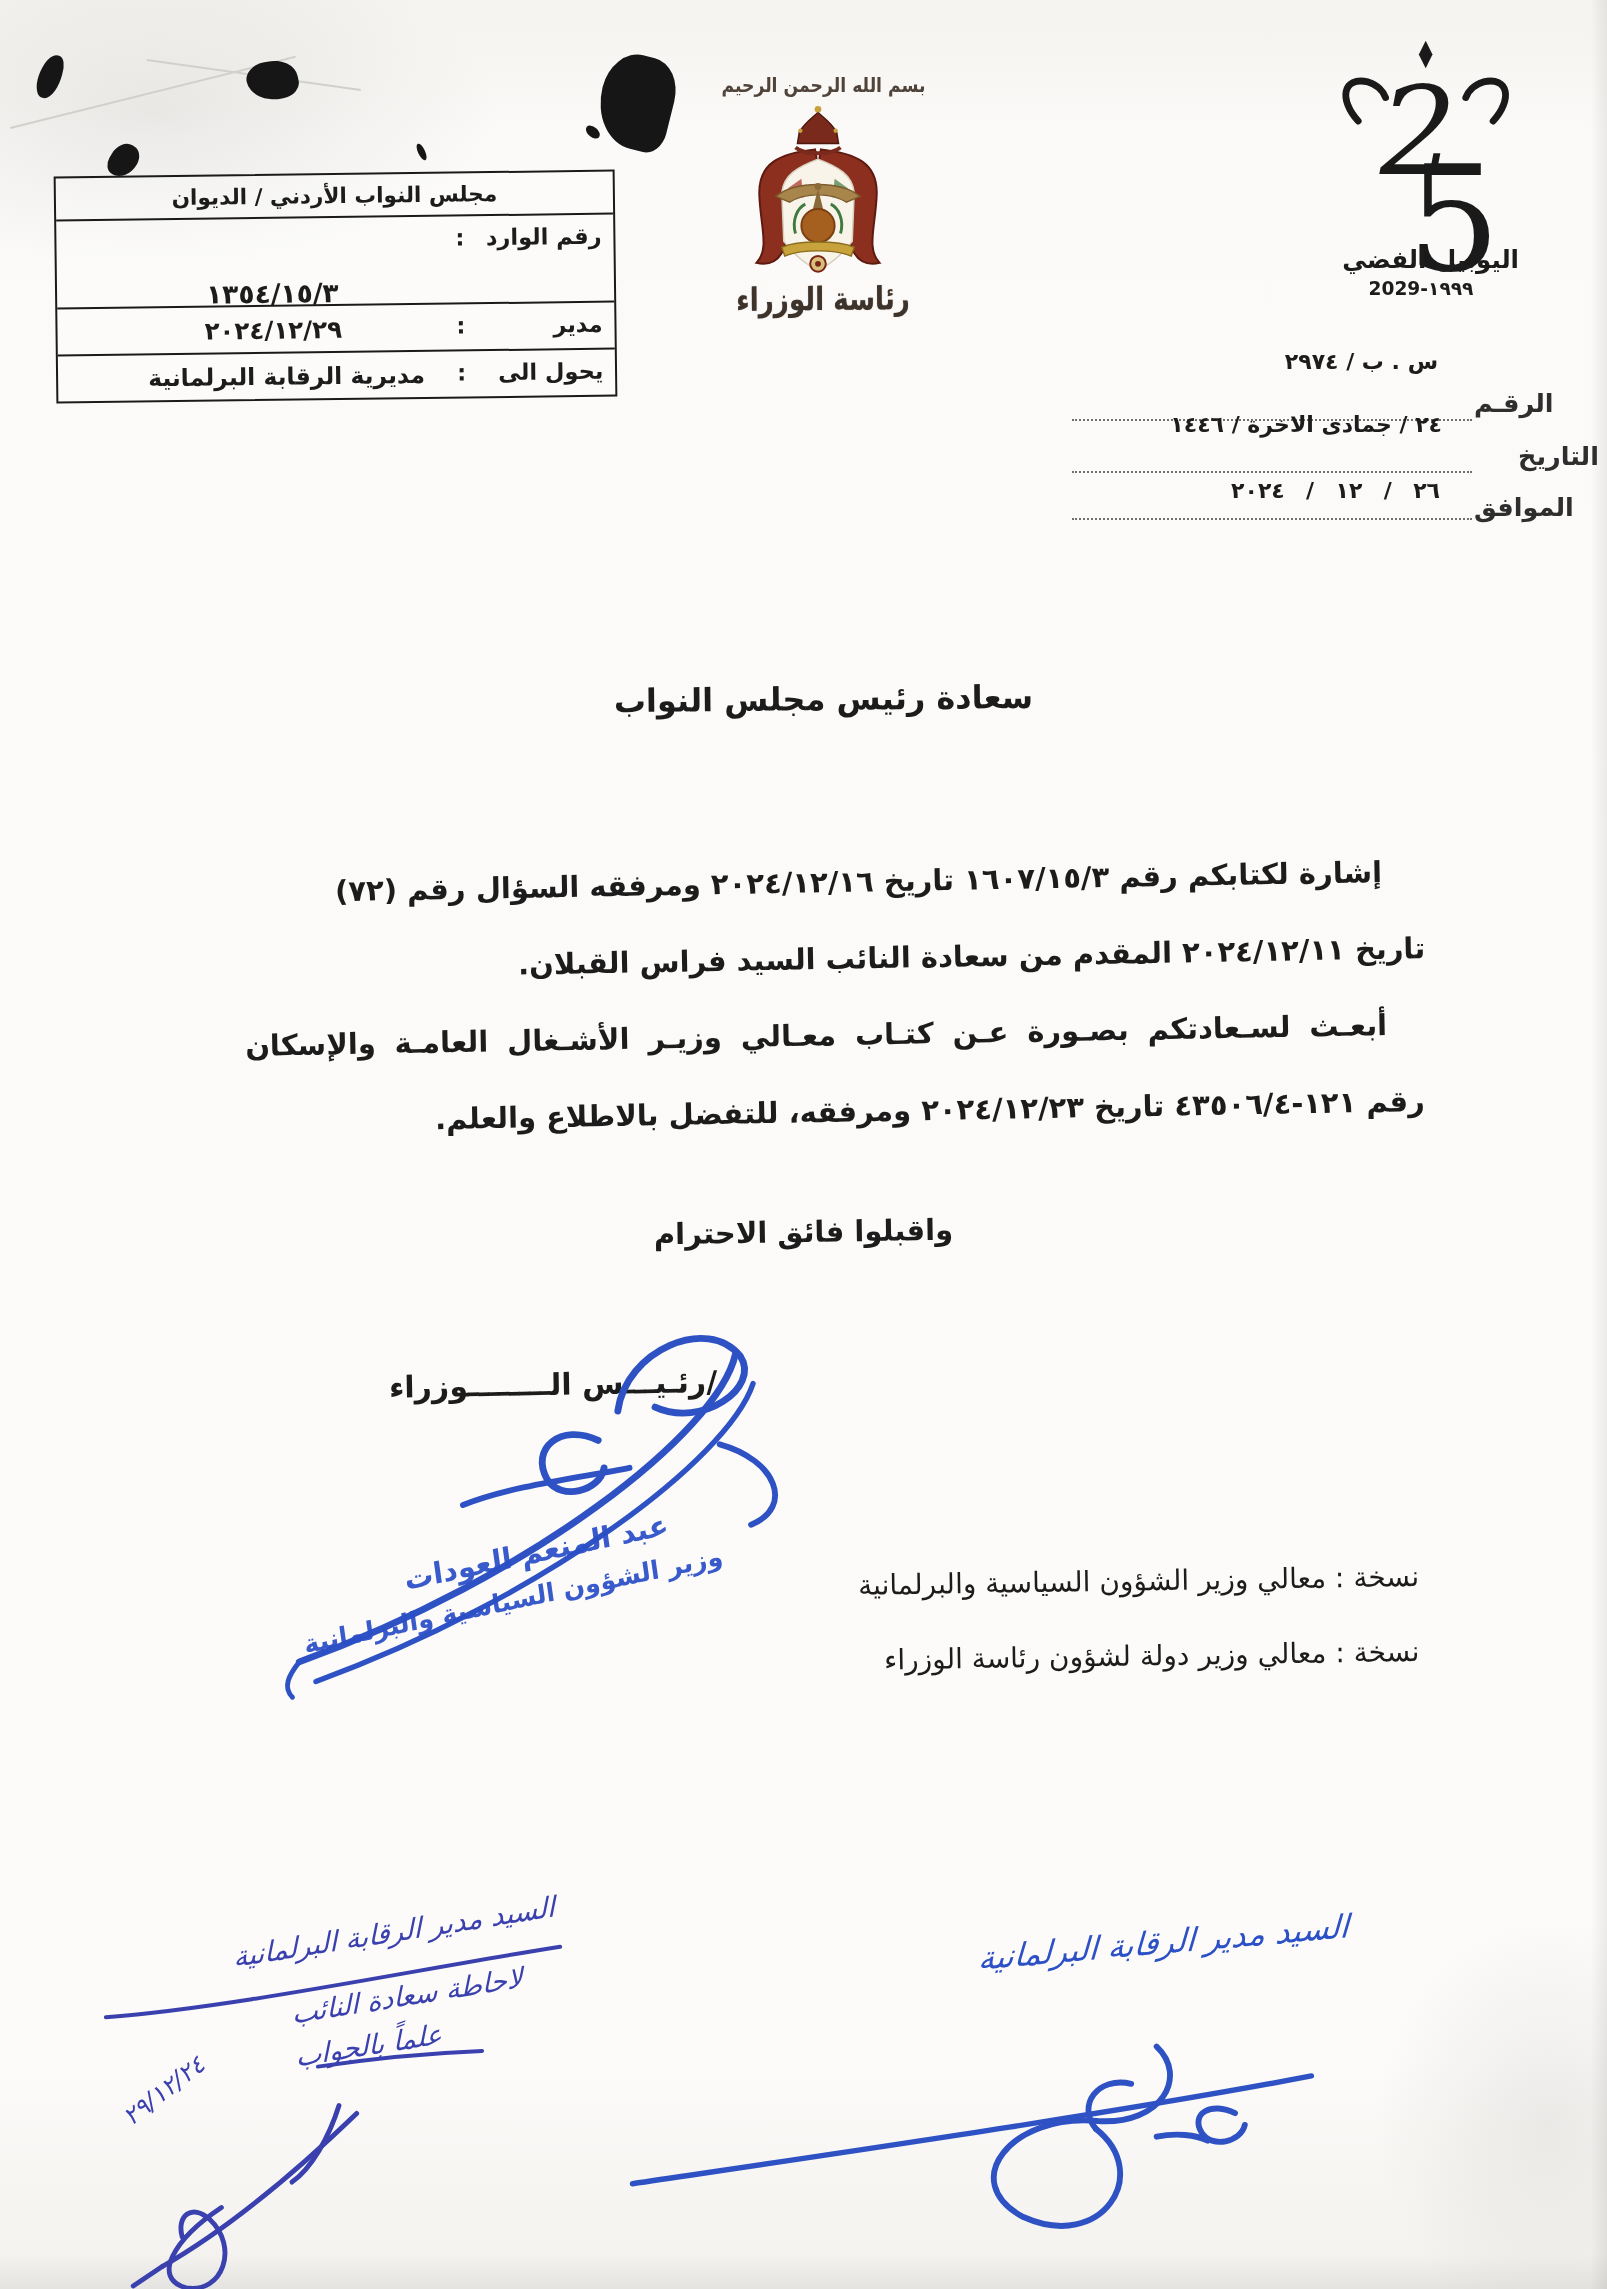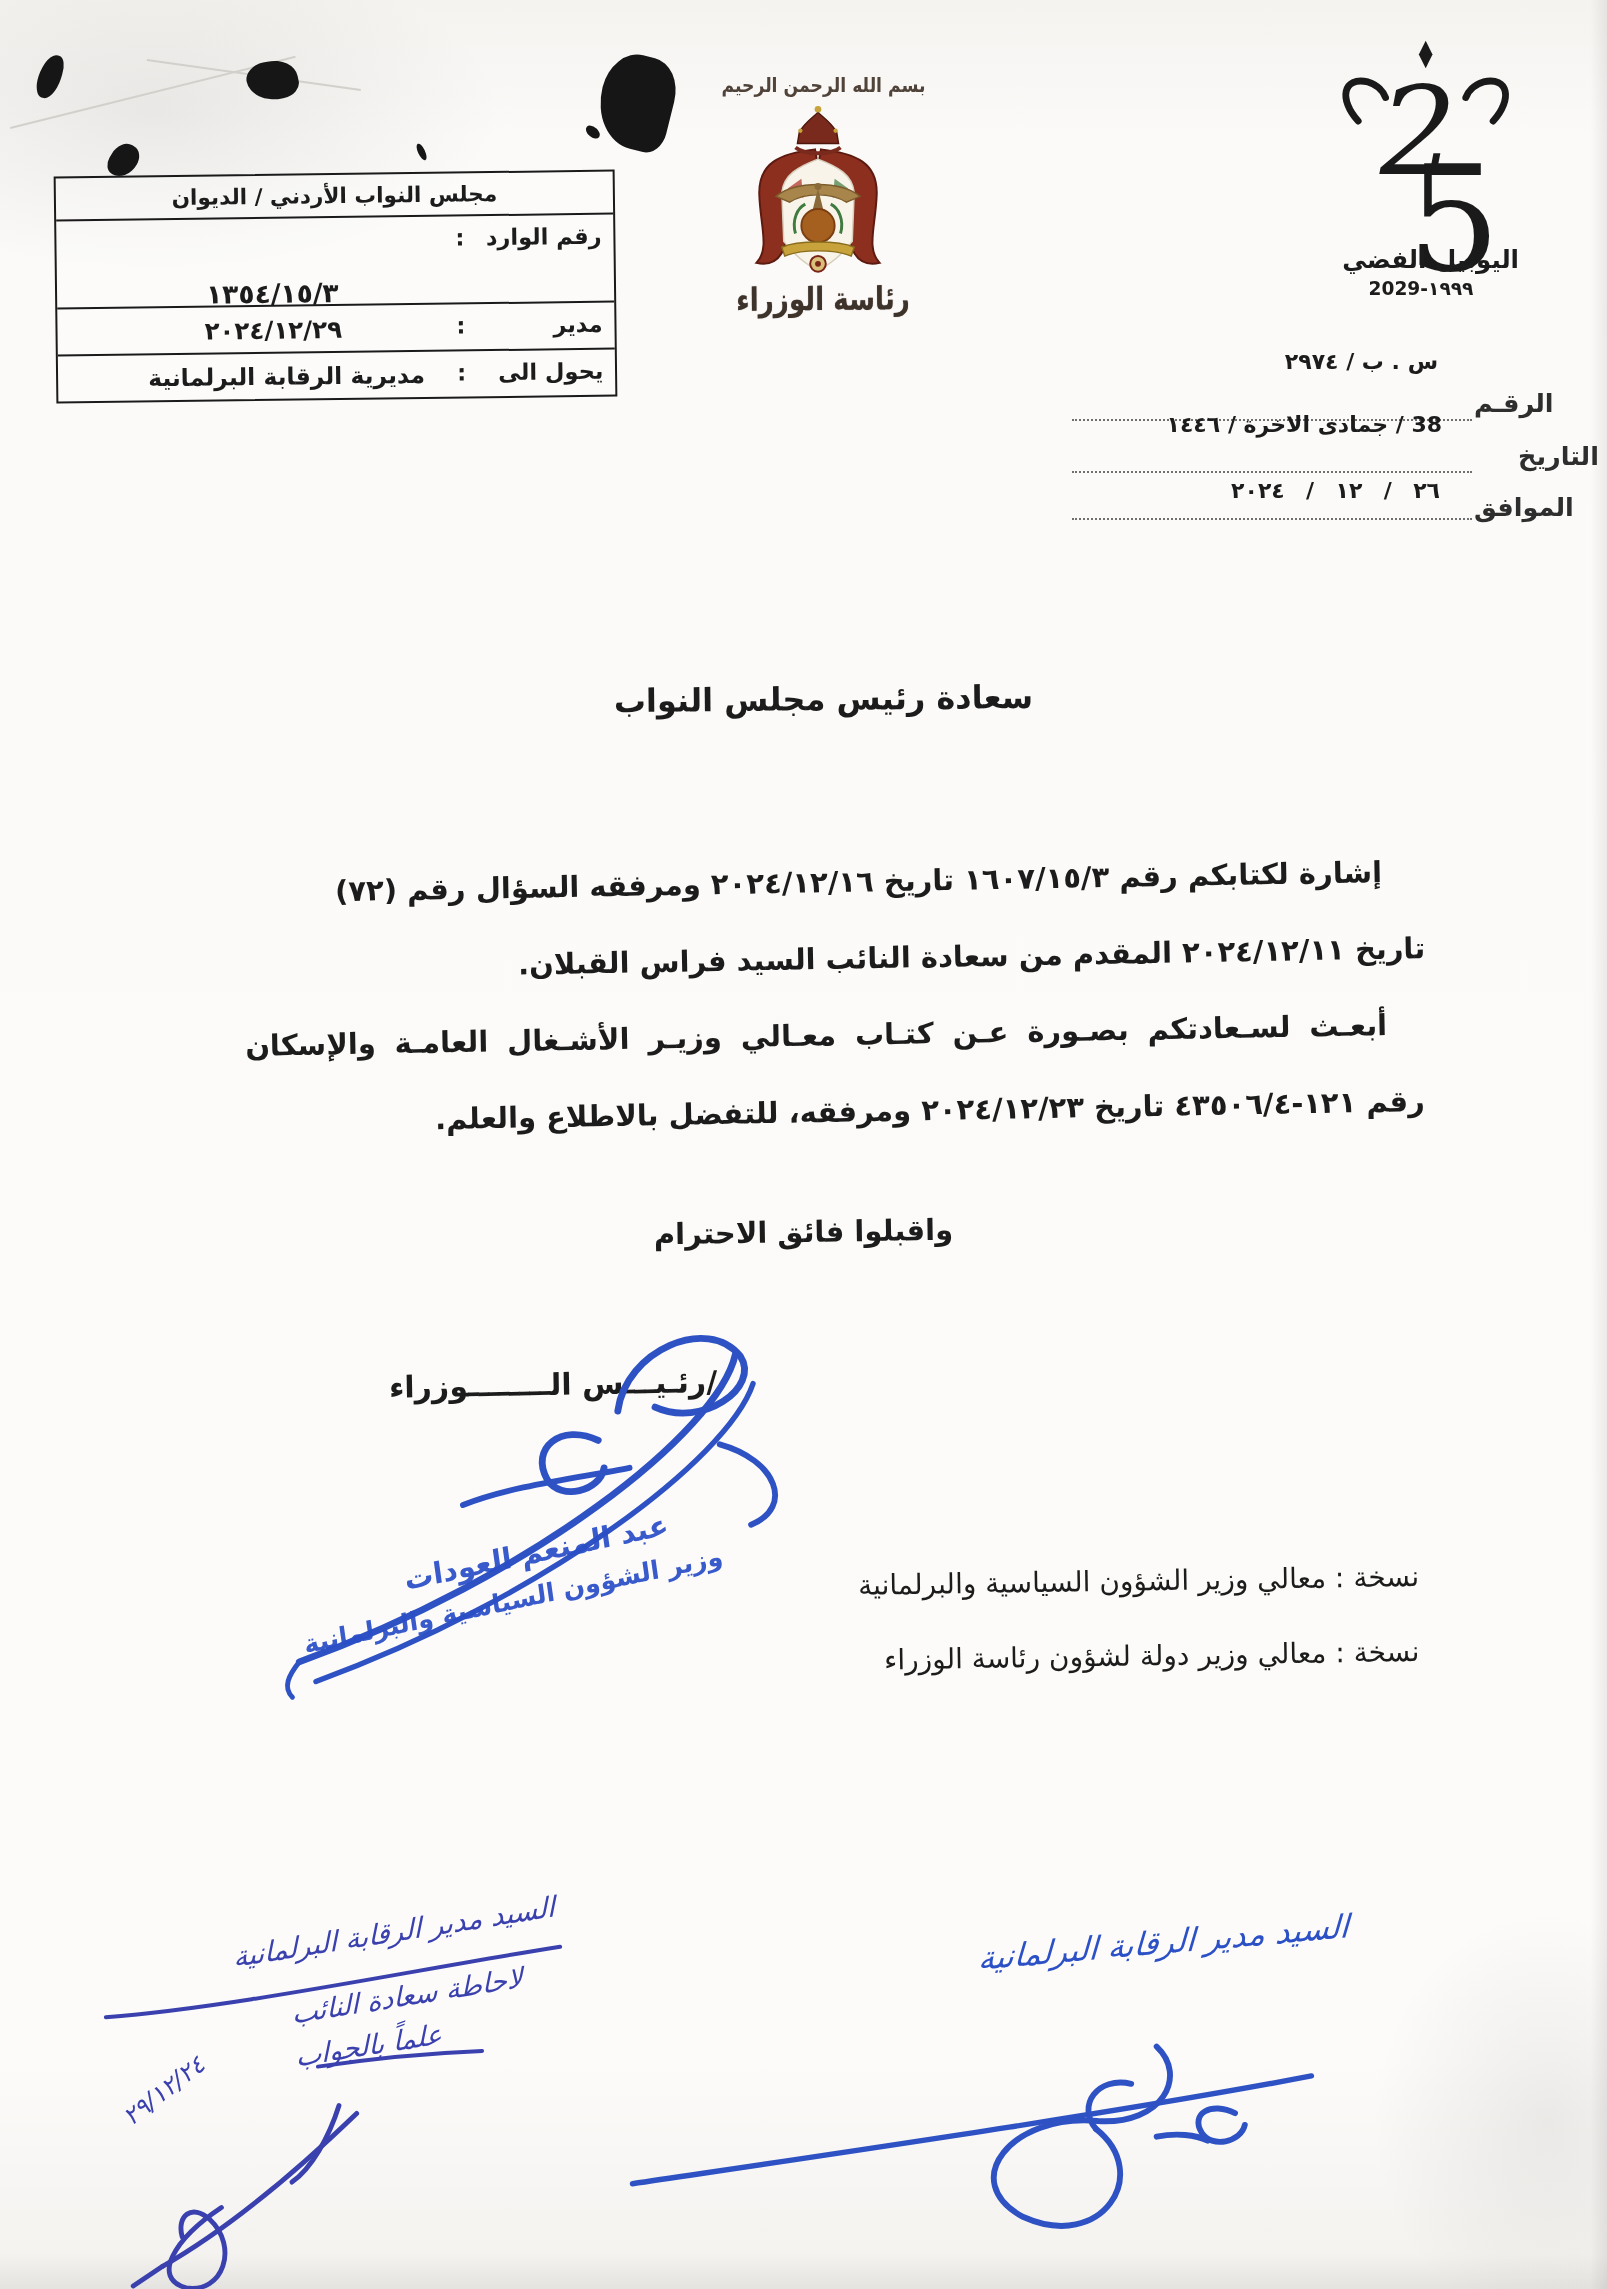--- a/index.html
+++ b/index.html
@@ -164,21 +164,21 @@
     <text x="60" y="150" font-family="DejaVu Serif, serif" font-size="124" font-style="italic" fill="#1a1a1a">2</text>
     <text x="88" y="248" font-family="DejaVu Serif, serif" font-size="150" fill="#1a1a1a">5</text>
   </svg>
   <div class="abs rtl nowrap" style="left:1323px;top:245px;width:196px;text-align:right;font-size:24.5px;font-weight:bold;">اليوبيل الفضي</div>
   <div class="abs rtl nowrap" style="left:1323px;top:278px;width:196px;text-align:center;font-size:18.6px;font-weight:bold;letter-spacing:2px;">١٩٩٩-2029</div>
 
   <div class="abs rtl nowrap refval" style="right:169px;top:349px;">س . ب / ٢٩٧٤</div>
   <div class="abs dots" style="top:419px;"></div>
   <div class="abs rtl nowrap reflab" style="left:1474px;top:388px;">الرقـم</div>
 
-  <div class="abs rtl nowrap refval" style="right:165px;top:412px;">38 / جمادى الاخرة / ١٤٤٦</div>
+  <div class="abs rtl nowrap refval" style="right:165px;top:412px;">٢٤ / جمادى الاخرة / ١٤٤٦</div>
   <div class="abs dots" style="top:471px;"></div>
   <div class="abs rtl nowrap reflab" style="left:1474px;top:441px;margin-left:44px;">التاريخ</div>
 
   <div class="abs rtl nowrap refval" style="right:167px;top:478px;word-spacing:13.7px;text-align:center;">٢٦ / ١٢ / ٢٠٢٤</div>
   <div class="abs dots" style="top:518px;"></div>
   <div class="abs rtl nowrap reflab" style="left:1474px;top:492px;">الموافق</div>
 
   <div class="abs rtl nowrap recipient">سعادة رئيس مجلس النواب</div>
 
   <div class="abs rtl nowrap bodyline" style="right:225px;top:855px;">إشارة لكتابكم رقم ١٦٠٧/١٥/٣ تاريخ ٢٠٢٤/١٢/١٦ ومرفقه السؤال رقم (٧٢)</div>

